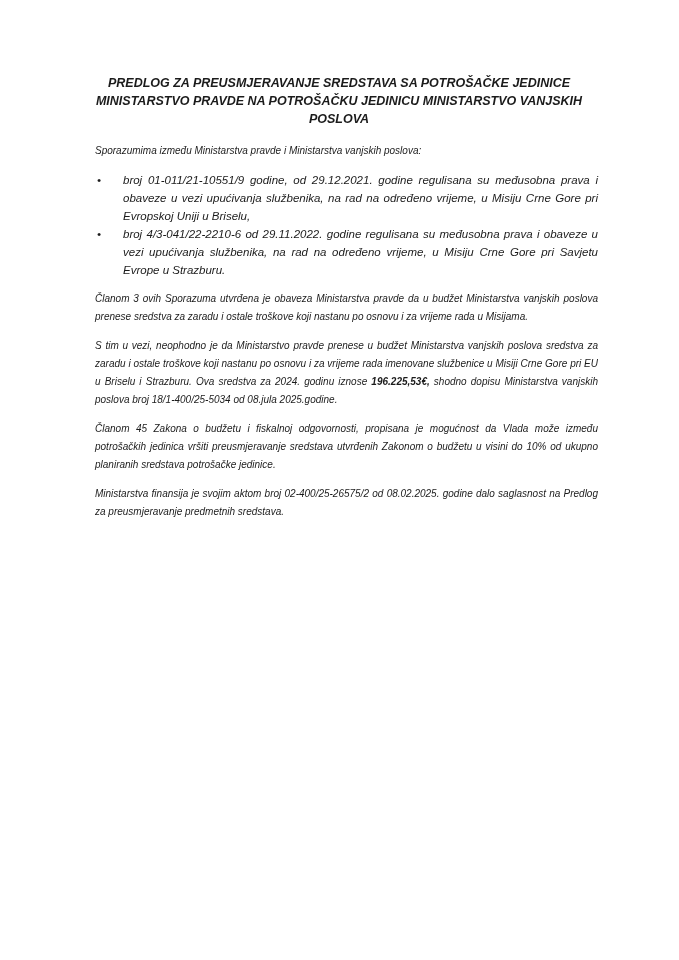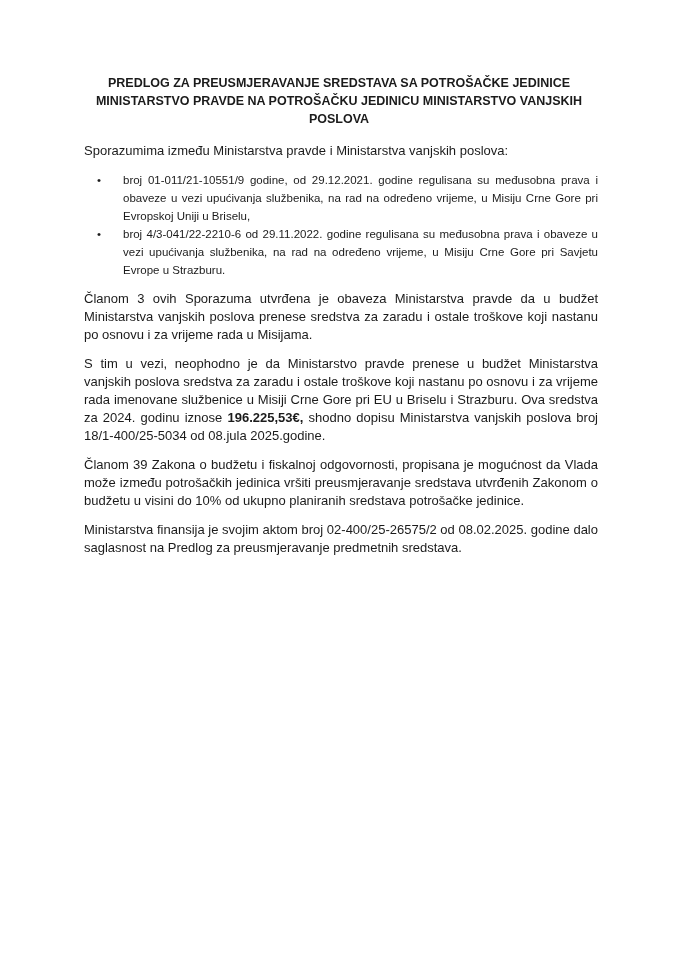--- a/index.html
+++ b/index.html
@@ -14,33 +14,34 @@
     color: #1b1b1b;
     -webkit-font-smoothing: antialiased;
   }
   .page {
     box-sizing: border-box;
     width: 679px;
     height: 960px;
     padding: 74px 81px 0 80px;
     background: #ffffff;
     overflow: hidden;
+    font-style: italic;
   }
   .title {
     font-size: 12.5px;
     font-weight: bold;
     text-align: center;
     line-height: 18px;
     margin: 0 0 14px 0;
   }
   p {
-    font-size: 13px;
+    font-size: 10px;
     line-height: 18px;
     text-align: justify;
-    margin: 0 0 11px 4px;
+    margin: 0 0 11px 15px;
   }
   p.single-line {
     text-align: left;
   }
   ul.agreements {
     list-style: none;
     margin: 0 0 11px 0;
     padding: 0;
     font-size: 11.5px;
     line-height: 18px;
@@ -76,17 +77,17 @@
     <li>
       <span class="marker">•</span>
       <span>broj 4/3-041/22-2210-6 od 29.11.2022. godine  regulisana su međusobna prava i obaveze u vezi upućivanja službenika,  na rad na određeno vrijeme, u Misiju Crne Gore pri  Savjetu Evrope u Strazburu.</span>
     </li>
   </ul>
 
   <p>Članom 3 ovih Sporazuma utvrđena je obaveza Ministarstva pravde da u budžet  Ministarstva vanjskih poslova prenese sredstva za zaradu i ostale troškove koji nastanu po osnovu i za vrijeme rada u Misijama.</p>
 
   <p><span>S tim u vezi, neophodno je da Ministarstvo pravde prenese  u budžet  Ministarstva vanjskih poslova sredstva za zaradu i ostale troškove koji nastanu po osnovu i za vrijeme rada imenovane službenice u Misiji Crne Gore pri EU u Briselu i Strazburu. Ova sredstva za 2024. godinu iznose </span><strong>196.225,53€,</strong><span> shodno dopisu Ministarstva vanjskih poslova broj 18/1-400/25-5034  od 08.jula 2025.godine.</span></p>
 
-  <p>Članom 39 Zakona o budžetu i fiskalnoj odgovornosti, propisana je mogućnost da Vlada može između potrošačkih jedinica vršiti preusmjeravanje sredstava utvrđenih Zakonom o budžetu u visini do 10% od ukupno planiranih sredstava potrošačke jedinice.</p>
+  <p>Članom 45 Zakona o budžetu i fiskalnoj odgovornosti, propisana je mogućnost da Vlada može između potrošačkih jedinica vršiti preusmjeravanje sredstava utvrđenih Zakonom o budžetu u visini do 10% od ukupno planiranih sredstava potrošačke jedinice.</p>
 
   <p>Ministarstva finansija je svojim aktom broj 02-400/25-26575/2 od 08.02.2025. godine dalo saglasnost na Predlog za preusmjeravanje predmetnih sredstava.</p>
 
 </div>
 
 </body></html>

